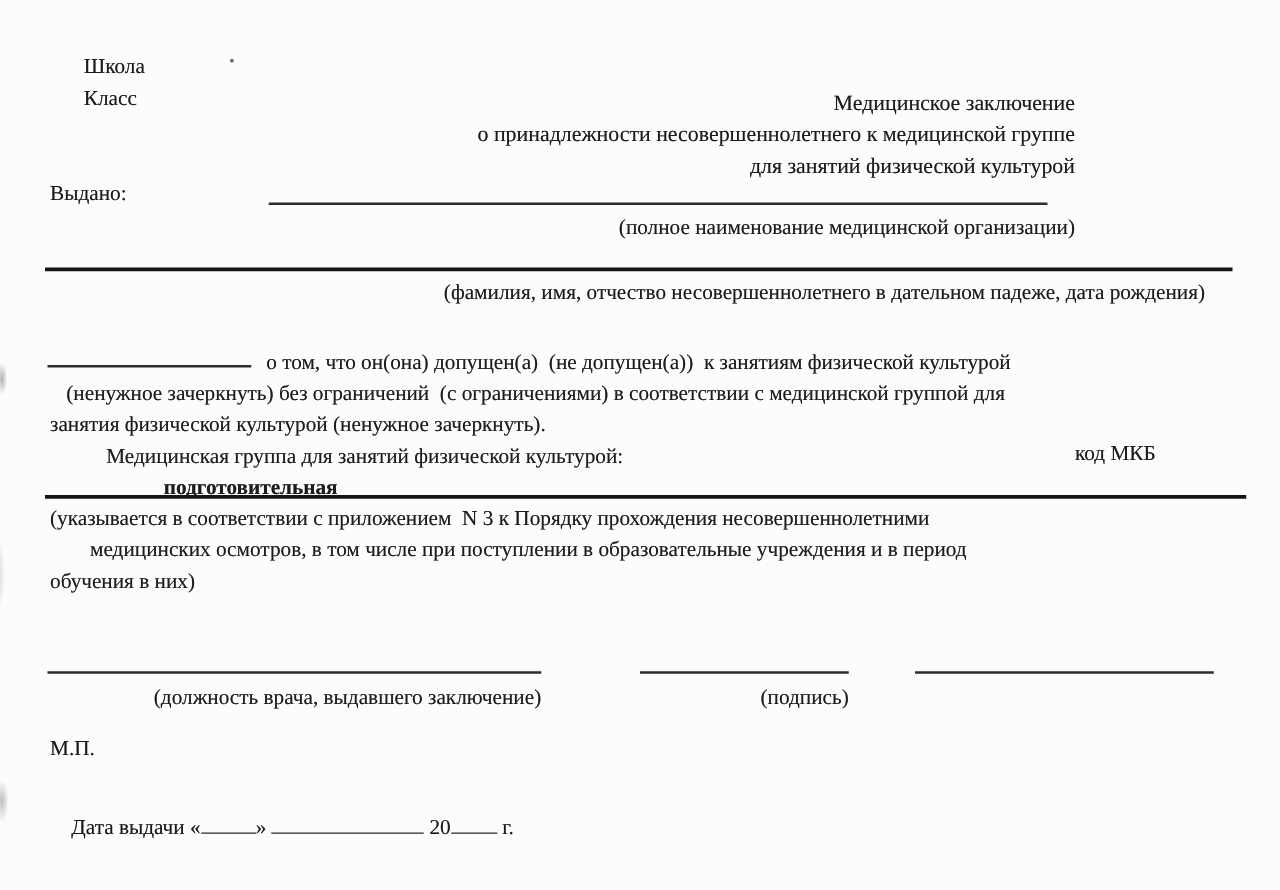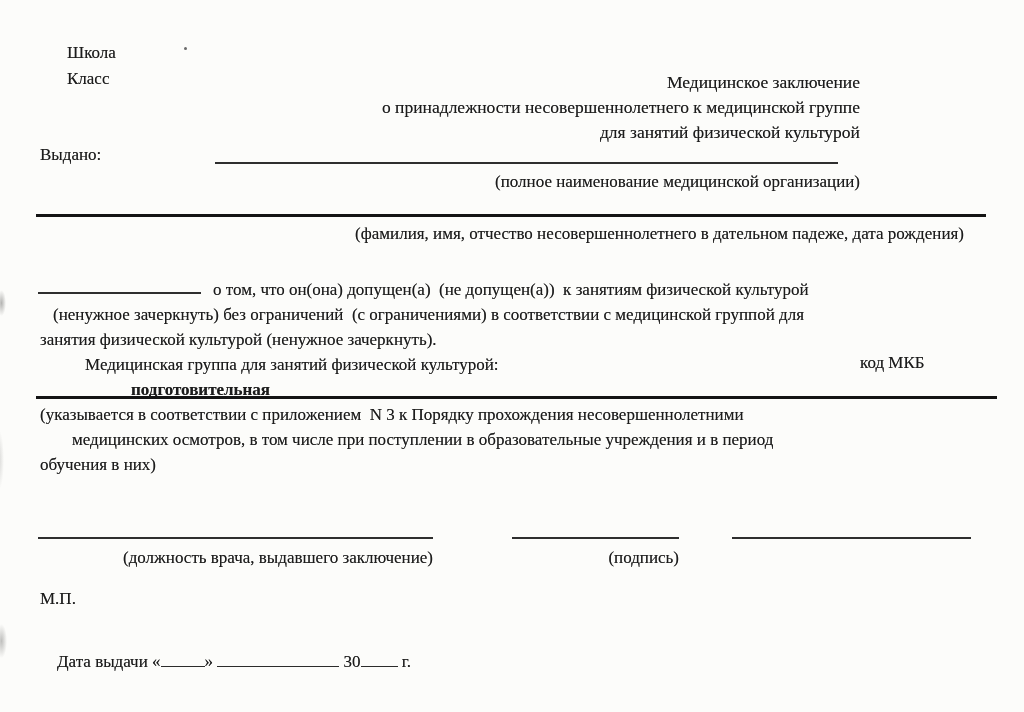--- a/index.html
+++ b/index.html
@@ -103,16 +103,16 @@
   <div class="uline" style="left:38px; top:537px; width:395px;"></div>
   <div class="uline" style="left:512px; top:537px; width:167px;"></div>
   <div class="uline" style="left:732px; top:537px; width:239px;"></div>
 
   <div class="t center" style="left:38px; top:545px; width:395px;">(должность врача, выдавшего заключение)</div>
   <div class="t center" style="left:512px; top:545px; width:167px;">(подпись)</div>
 
   <div class="t" style="left:40px; top:586px;">М.П.</div>
 
   <div class="daterow">
-    <span>Дата выдачи «</span><span class="blank" style="width:44px;"></span><span>»</span><span> </span><span class="blank" style="width:122px;"></span><span> </span><span>30</span><span class="blank" style="width:37px;"></span><span> г.</span>
+    <span>Дата выдачи «</span><span class="blank" style="width:44px;"></span><span>»</span><span> </span><span class="blank" style="width:122px;"></span><span> </span><span>20</span><span class="blank" style="width:37px;"></span><span> г.</span>
   </div>
 
 </div>
 
 </body></html>

